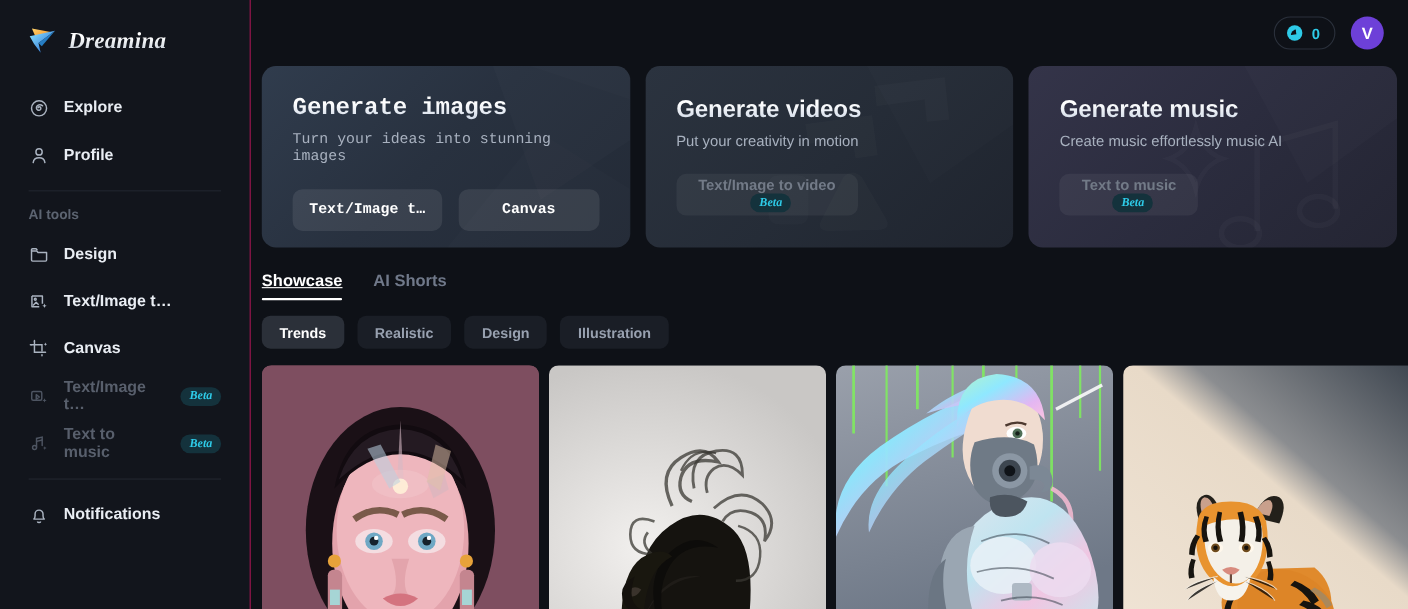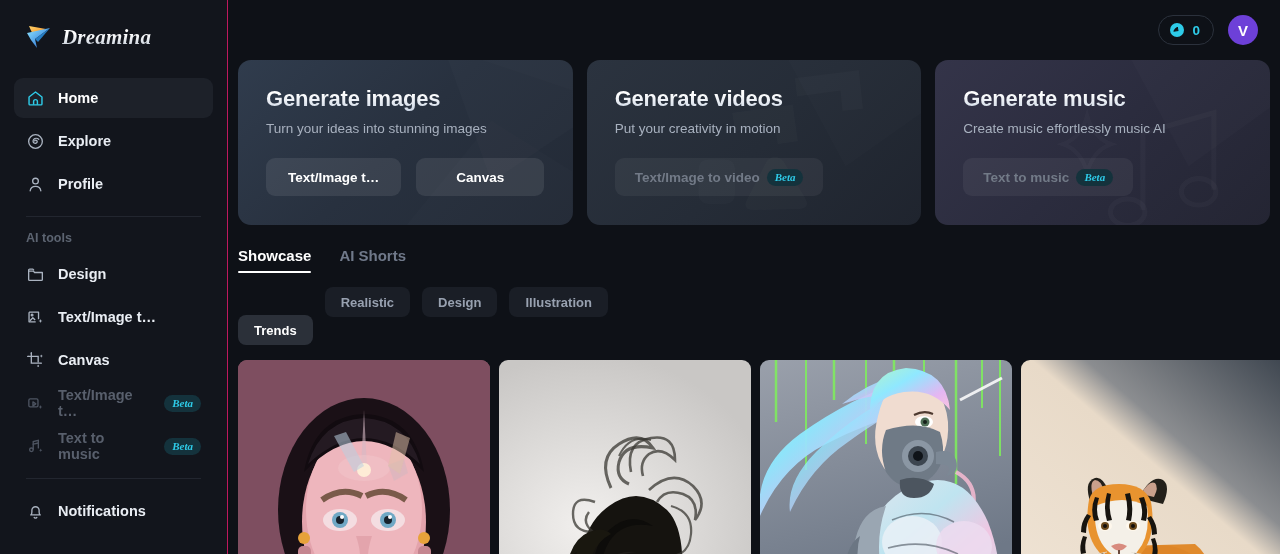--- a/index.html
+++ b/index.html
@@ -78,58 +78,58 @@
     font-size: 15px; font-weight: 600; cursor: pointer;
   }
 
   
   .hero-row { display: flex; gap: 14px; padding: 0 10px 0 10px; }
   .card {
     position: relative; overflow: hidden;
     height: 165px; flex: 1 1 0;
     border-radius: 13px; padding: 26px 28px;
   }
-  .card.c1 { background: linear-gradient(135deg,#303c4d 0%,#28313f 48%,#232a36 100%); }
+  .card.c1 { background: linear-gradient(135deg,#303c4d 0%,#28313f 48%,#232a36 100%); font-family: Liberation Mono, monospace; }
   .card.c2 { background: linear-gradient(135deg,#2b333f 0%,#252c37 52%,#1f242e 100%); }
   .card.c3 { background: linear-gradient(135deg,#343449 0%,#2b2c3e 50%,#242533 100%); }
   .card .deco { position: absolute; inset: 0; pointer-events: none; opacity: .5; }
   .card h2 {
     position: relative; font-size: 22px; font-weight: bold; letter-spacing: -.2px;
     background: linear-gradient(180deg,#ffffff 30%,#c8d3e3 100%);
     -webkit-background-clip: text; background-clip: text; color: transparent;
   }
   .card p { position: relative; margin-top: 9px; font-size: 13.5px; color: #a8b1bf; }
   .card-btns { position: relative; display: flex; gap: 15px; margin-top: 22px; }
   .cbtn {
     height: 38px; border-radius: 9px;
     background: rgba(255,255,255,.085);
     display: flex; align-items: center; justify-content: center;
     padding: 0 22px; color: #fff; font-size: 13.5px; font-weight: bold;
     cursor: pointer; white-space: nowrap;
   }
   .cbtn.wide { min-width: 128px; }
   .cbtn.dimbtn { color: #6d7embed; }
-  .cbtn.dimbtn { color: #727a87; background: rgba(255,255,255,.055); padding: 0 20px; }
+  .cbtn.dimbtn { color: #727a87; background: rgba(255,255,255,.055); padding: 0 20px; flex-direction: column; }
 
   
   .tabs { display: flex; gap: 28px; padding: 22px 0 0 10px; align-items: flex-end; }
   .tab { font-size: 15px; font-weight: bold; color: #70798a; cursor: pointer; padding-bottom: 9px; position: relative; }
-  .tab.active { color: #ffffff; }
+  .tab.active { color: #ffffff; text-decoration: underline; }
   .tab.active::after {
     content: ""; position: absolute; left: 0; right: 0; bottom: 0;
     height: 2.5px; background: #ffffff; border-radius: 2px;
   }
   .chips { display: flex; gap: 12px; padding: 14px 0 0 10px; }
   .chip {
     height: 30px; border-radius: 8px; padding: 0 16px;
     display: flex; align-items: center;
     font-size: 13px; font-weight: 600;
     background: #1a1e26; color: #98a1b0; cursor: pointer;
   }
-  .chip.active { background: #2b3039; color: #ffffff; font-weight: bold; margin-top: 28px; }
+  .chip.active { background: #2b3039; color: #ffffff; font-weight: bold; }
 
   
   .gallery { display: flex; gap: 9px; padding: 15px 0 0 10px; }
   .thumb {
     width: 252px; height: 230px; border-radius: 9px;
     overflow: hidden; position: relative; cursor: pointer; flex: 0 0 252px;
   }
   .thumb.last { flex: 0 0 270px; width: 270px; }
   .thumb svg { display: block; width: 100%; height: 100%; }
 </style>
@@ -156,29 +156,20 @@
           <path d="M5 4 L22 7 L9 13 Z" fill="url(#lg2)"></path>
           <path d="M3 11 L26 6 L11 17 L13 26 L7 18 Z" fill="url(#lg1)"></path>
           <path d="M11 17 L26 6 L14 20 Z" fill="#2a8fe0" opacity=".85"></path>
         </svg>
       </span>
       <span class="logo-text">Dreamina</span>
     </div>
 
     <div class="nav-list">
 
-      <div class="nav-item active">
-        <span class="ico">
-          <svg viewBox="0 0 20 20" fill="none" stroke="#2ecbe8" stroke-width="1.5" stroke-linejoin="round">
-            <path d="M3.2 8.4 10 3.2l6.8 5.2v7.3a1 1 0 0 1-1 1H4.2a1 1 0 0 1-1-1z"></path>
-            <path d="M8 16.7v-3.5a2 2 0 0 1 4 0v3.5"></path>
-          </svg>
-        </span>
-        <span class="lbl">Home</span>
-      </div>
 
       <div class="nav-item">
         <span class="ico">
           <svg viewBox="0 0 20 20" fill="none" stroke="#aab3c0" stroke-width="1.4" stroke-linecap="round">
             <circle cx="10" cy="10" r="7.2"></circle>
             <path d="M13.4 7.6c-1.6-1.3-4-1.3-5.3.2-1 1.2-.8 2.9.4 3.7 1 .7 2.4.4 3-.6.5-.8.2-1.8-.6-2.2-.7-.3-1.5 0-1.8.6"></path>
           </svg>
         </span>
         <span class="lbl">Explore</span>
       </div>

